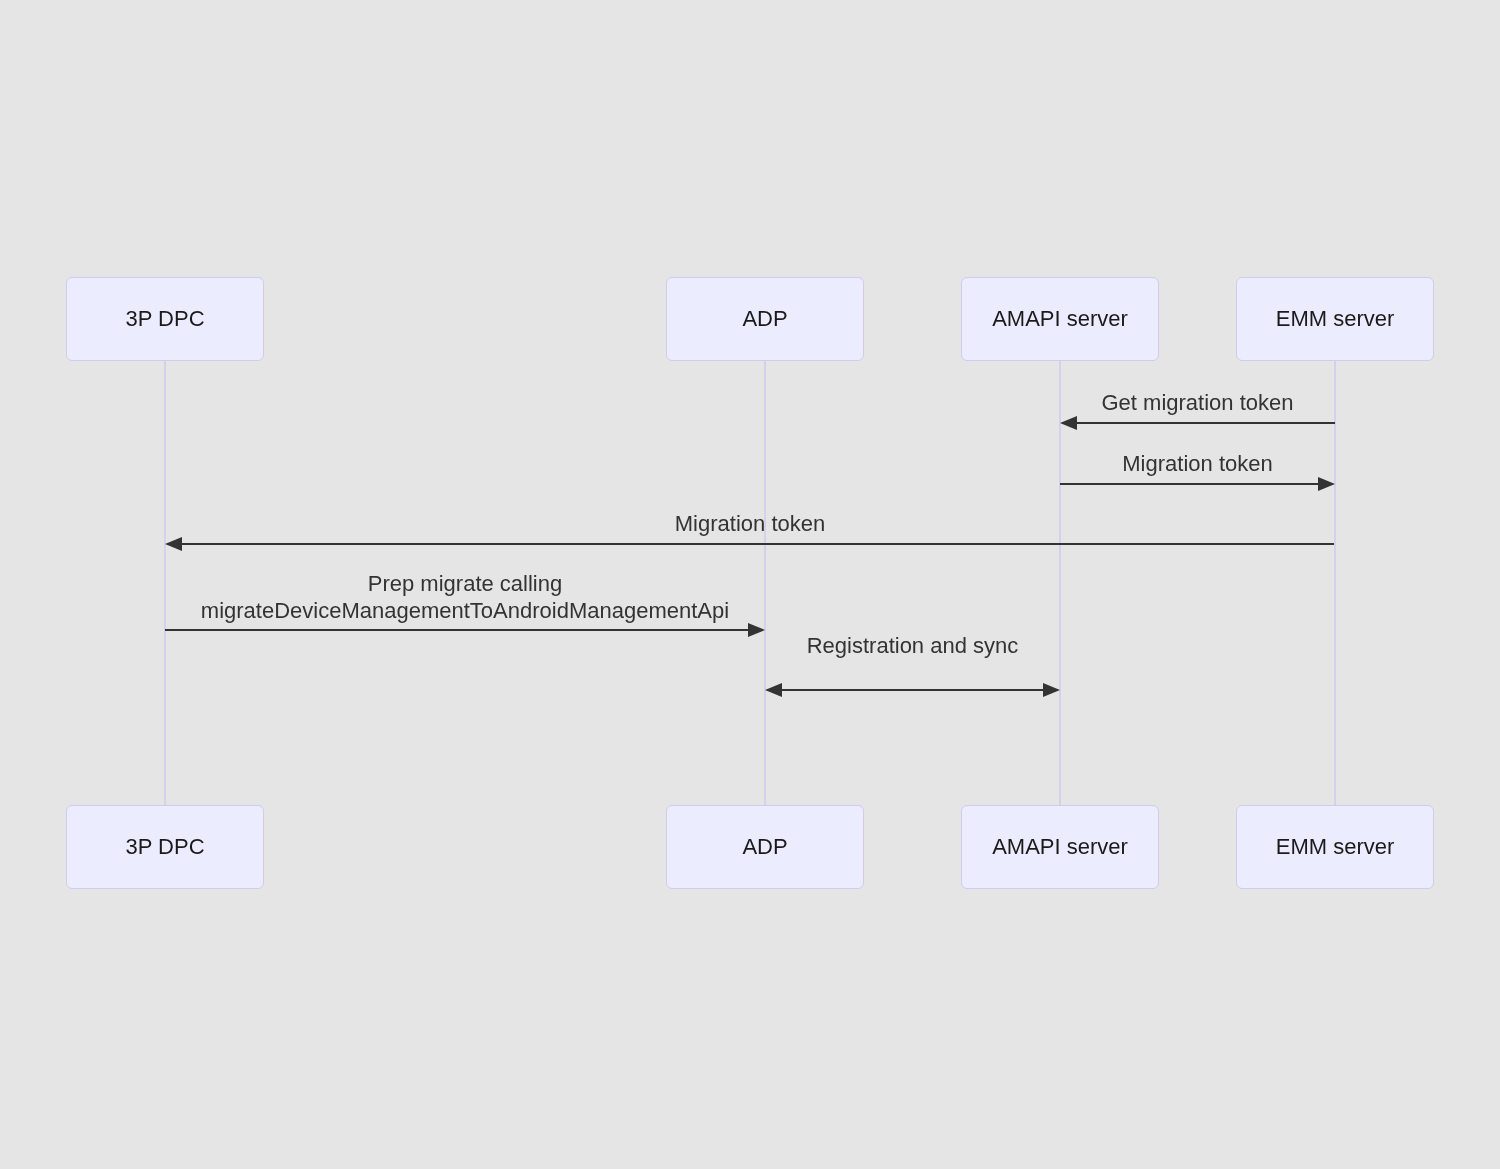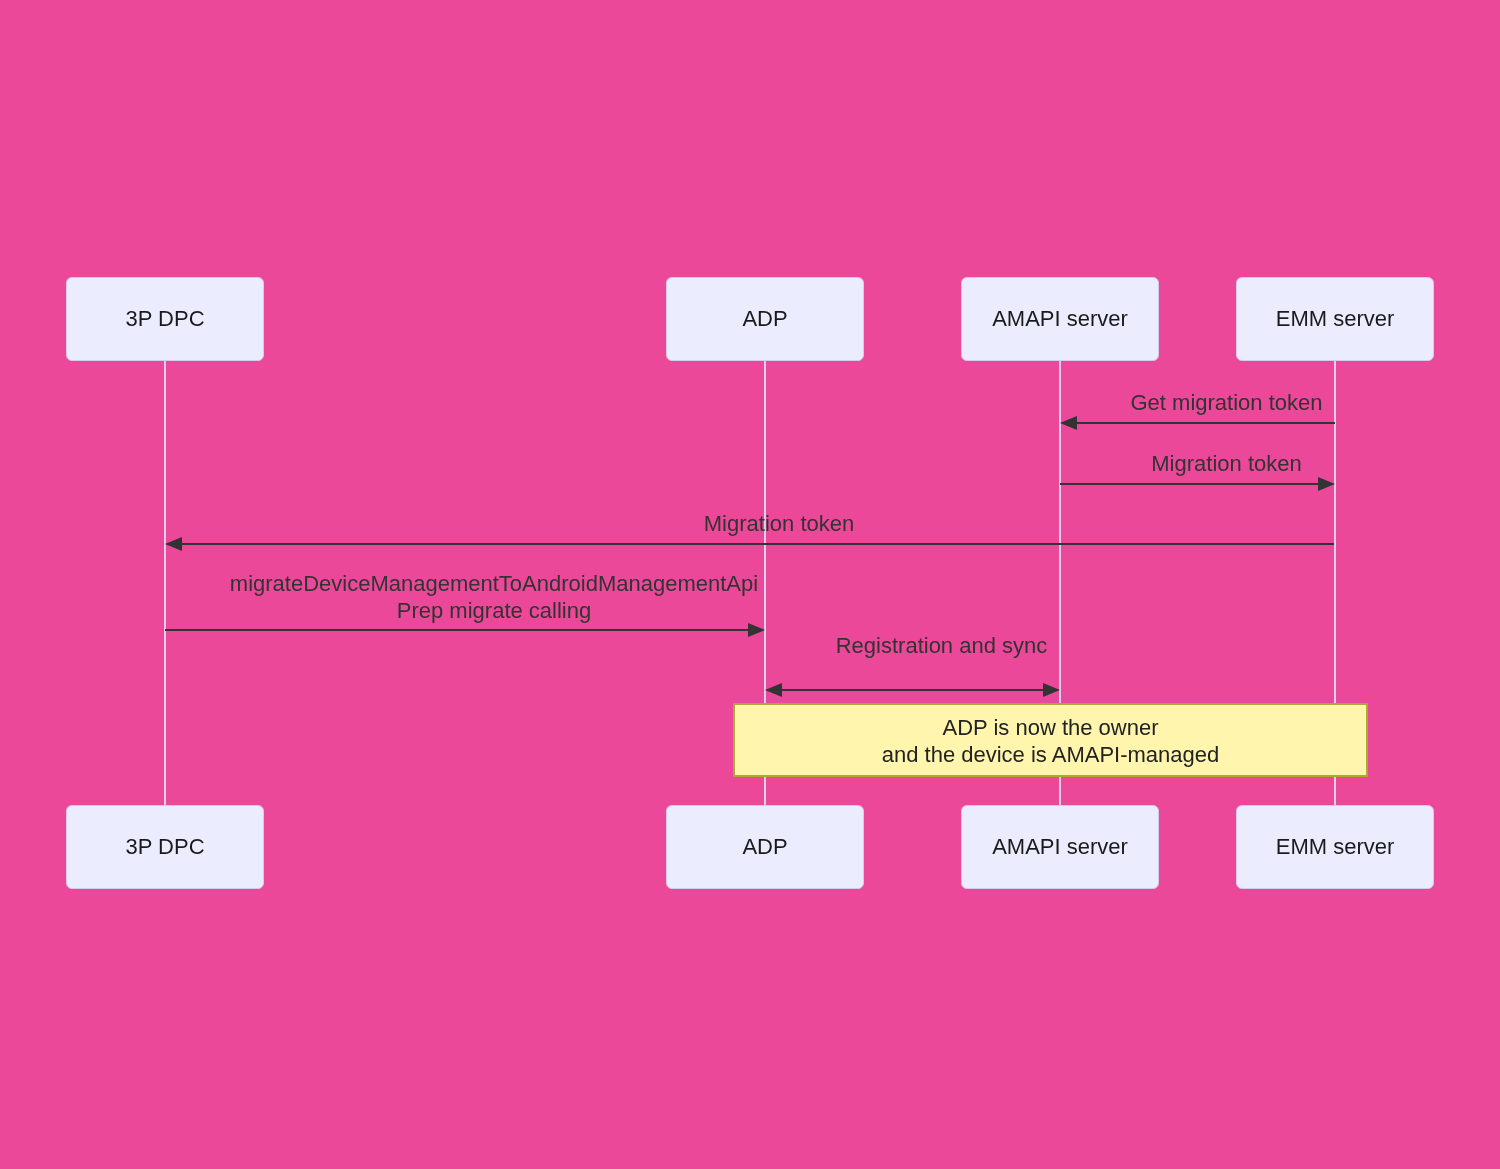--- a/index.html
+++ b/index.html
@@ -5,21 +5,21 @@
   html, body {
     margin: 0;
     padding: 0;
     background: #ffffff;
     font-family: "Liberation Sans", "DejaVu Sans", sans-serif;
   }
   #canvas {
     position: relative;
     width: 1500px;
     height: 1169px;
-    background: #ec4899;
+    background: #e5e5e5;
     overflow: hidden;
   }
   .actor {
     position: absolute;
     width: 198px;
     height: 84px;
     background: #ECECFF;
     border: 1.5px solid #d2cbec;
     border-radius: 6px;
     box-sizing: border-box;
@@ -36,21 +36,20 @@
     height: 444px;
     background: #d6d0ec;
   }
   .msg-label {
     position: absolute;
     font-size: 22px;
     line-height: 27px;
     color: #333333;
     text-align: center;
     white-space: nowrap;
-    padding-left: 29px;
   }
   .msg-line {
     position: absolute;
     height: 0;
     border-top: 2px solid #333333;
   }
   .head {
     position: absolute;
     width: 0;
     height: 0;
@@ -104,35 +103,31 @@
 
   <div class="msg-label" style="left:1060px;top:450px;width:275px;">Migration token</div>
   <div class="msg-line" style="left:1060px;top:483px;width:273px;"></div>
   <div class="head right" style="left:1318px;top:477px;"></div>
 
   <div class="msg-label" style="left:165px;top:510px;width:1170px;">Migration token</div>
   <div class="msg-line" style="left:167px;top:543px;width:1167px;"></div>
   <div class="head left" style="left:165px;top:537px;"></div>
 
   <div class="msg-label" style="left:165px;top:570px;width:600px;">
+    <div>Prep migrate calling</div>
     <div>migrateDeviceManagementToAndroidManagementApi</div>
-    <div>Prep migrate calling</div>
   </div>
   <div class="msg-line" style="left:165px;top:629px;width:597px;"></div>
   <div class="head right" style="left:748px;top:623px;"></div>
 
   <div class="msg-label" style="left:765px;top:632px;width:295px;">Registration and sync</div>
   <div class="msg-line" style="left:767px;top:689px;width:291px;"></div>
   <div class="head left" style="left:765px;top:683px;"></div>
   <div class="head right" style="left:1043px;top:683px;"></div>
 
-  <div class="note">
-    <div>ADP is now the owner</div>
-    <div>and the device is AMAPI-managed</div>
-  </div>
 
   <div class="actor" style="left:66px;top:805px;">
       <span>3P DPC</span>
     </div>
   <div class="actor" style="left:666px;top:805px;">
       <span>ADP</span>
     </div>
   <div class="actor" style="left:961px;top:805px;">
       <span>AMAPI server</span>
     </div>

